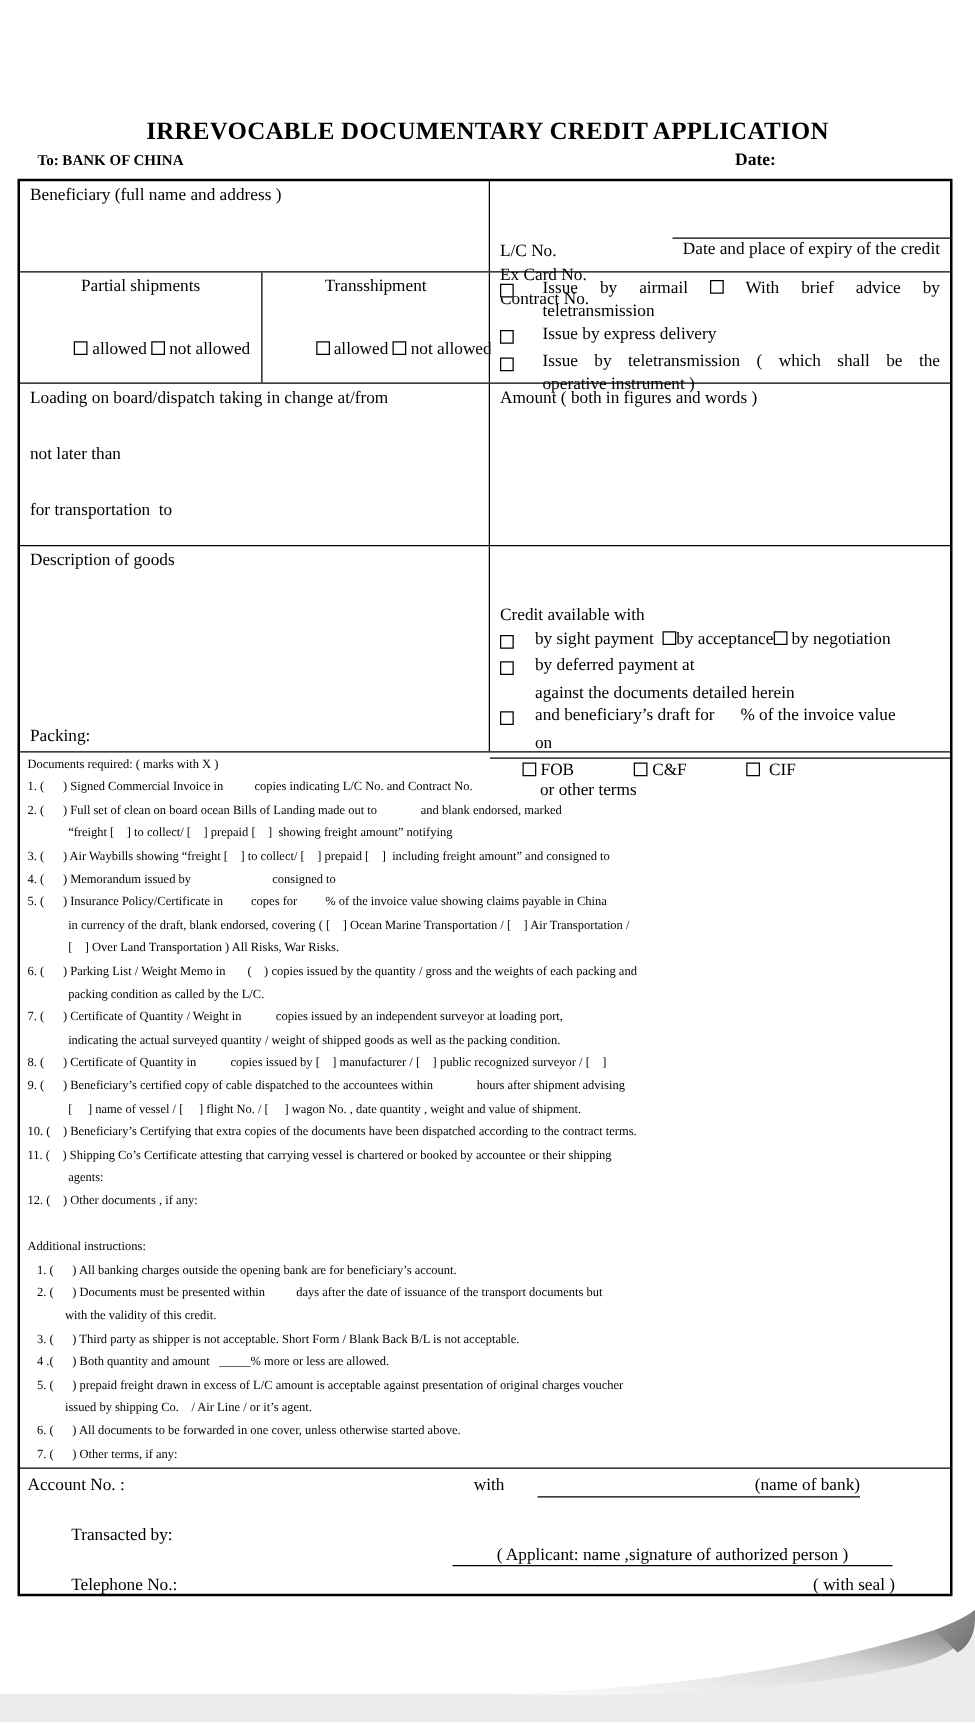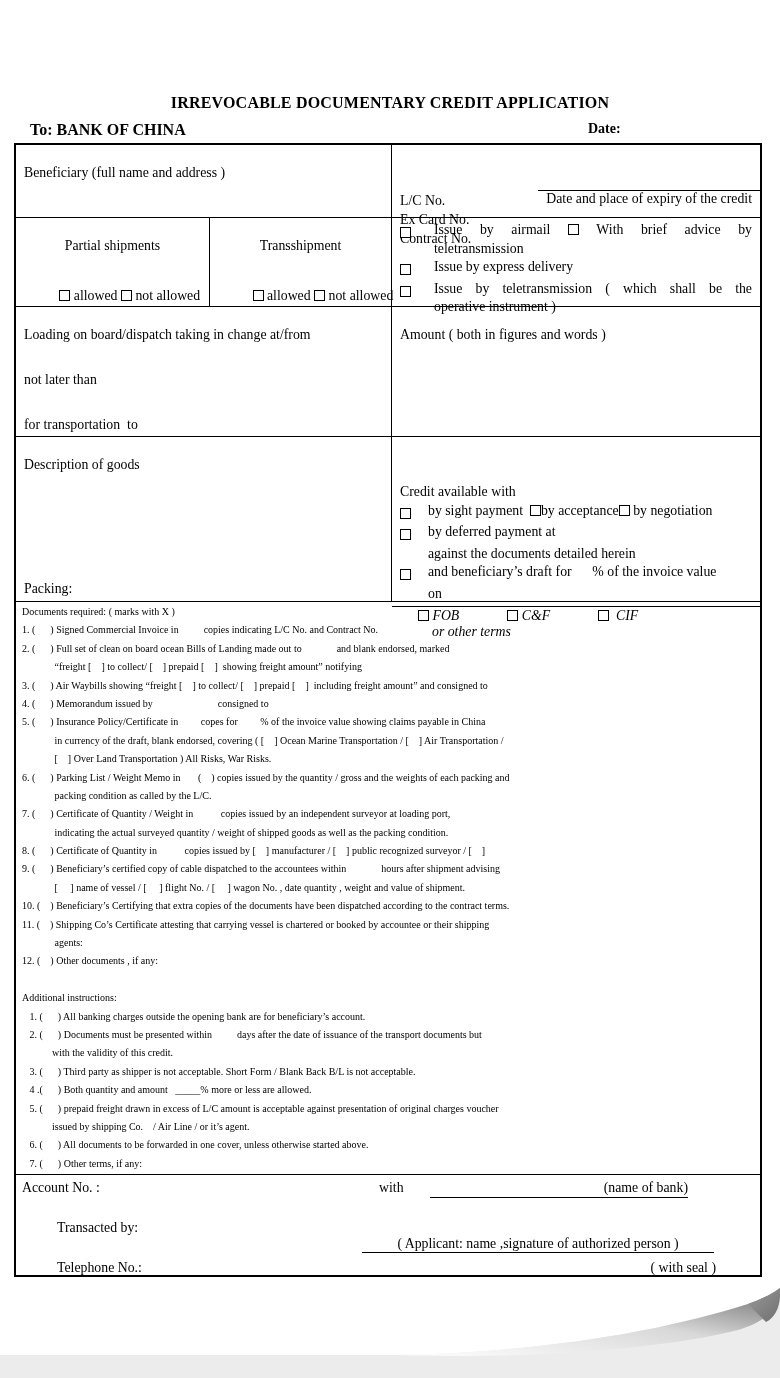--- a/index.html
+++ b/index.html
@@ -1,28 +1,28 @@
 <!DOCTYPE html>
 <html><head>
 <meta charset="utf-8">
 <style>
   html,body{margin:0;padding:0;background:#fff;}
   .page{position:relative;width:780px;height:1378px;background:#ffffff;overflow:hidden;
         font-family:"Liberation Serif","DejaVu Serif",serif;color:#000;}
   .title{position:absolute;top:94px;left:0;width:100%;text-align:center;
-         font-weight:bold;font-size:16px;letter-spacing:.2px;}
-  .toline{position:absolute;top:121px;left:30px;font-weight:bold;font-size:16px;}
+         font-weight:bold;font-size:20px;letter-spacing:.2px;}
+  .toline{position:absolute;top:121px;left:30px;font-weight:bold;font-size:12px;}
   .dateline{position:absolute;top:121px;left:588px;font-weight:bold;font-size:14px;}
 
   .form{position:absolute;left:14px;top:143px;width:748px;height:1134px;
         border:2px solid #000;box-sizing:border-box;font-size:13.8px;line-height:18px;}
   .row{display:flex;border-bottom:1px solid #000;box-sizing:border-box;}
   .r1{height:73px}.r2{height:89px}.r3{height:130px}.r4{height:165px}.r5{height:573px}
   .r6{height:100px;border-bottom:none;position:relative;}
-  .cell{box-sizing:border-box;padding:19px 8px;}
+  .cell{box-sizing:border-box;padding:2px 8px;}
   .bR{border-right:1px solid #000;}
   .w-left{width:376px;}
   .wa{width:194px}.wb{width:182px}
   .flex1{flex:1;}
 
   .cb{display:inline-block;width:11px;height:11px;border:1px solid #000;
       vertical-align:-1px;background:#fff;box-sizing:border-box;}
 
   
   .refcell{flex:1;display:flex;flex-direction:row;padding:0;box-sizing:border-box;margin-top:45px;}
@@ -42,21 +42,21 @@
   .gap1{margin-top:27px;}
   .pre{white-space:pre;}
 
   
   .desccell{display:flex;flex-direction:column;justify-content:space-between;padding-bottom:3px;}
   .availcell{flex:1;display:flex;flex-direction:column;padding:0;box-sizing:border-box;}
   .credit{height:130px;padding:2px 8px;line-height:18.6px;box-sizing:border-box;margin-top:44px;}
   .crow{display:flex;}
   .ccol{width:28px;flex:0 0 28px;padding-top:3px;}
   .ctext{white-space:pre;}
-  .terms{border-top:1px solid #000;flex:1;padding:1px 8px 0 26px;line-height:16.5px;font-style:italic;}
+  .terms{border-top:1px solid #000;flex:1;padding:1px 8px 0 26px;line-height:16.5px;}
   .termrow .grp{display:inline-block;margin-right:48px;white-space:pre;}
   .otherterms{padding-left:14px;}
 
   
   .docs{padding:1px 0 0 6px;width:100%;box-sizing:border-box;}
   .doc-line{height:18.4px;line-height:18.4px;white-space:pre;font-size:10px;}
 
   
   .abs{position:absolute;}
   .ul{border-bottom:1px solid #000;box-sizing:border-box;height:19px;}

